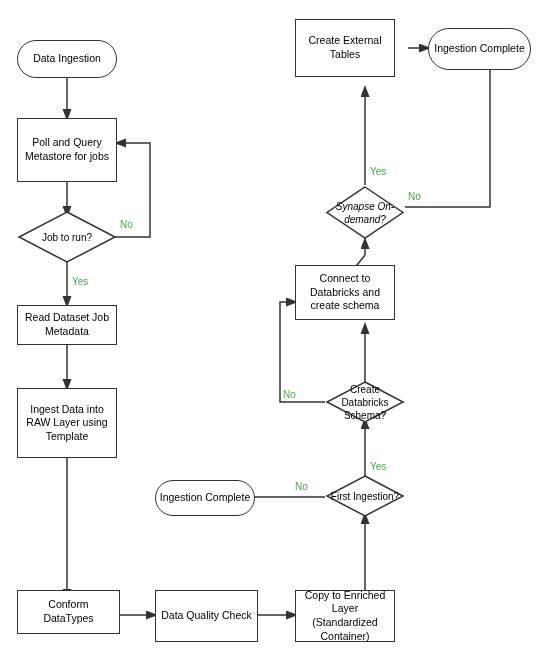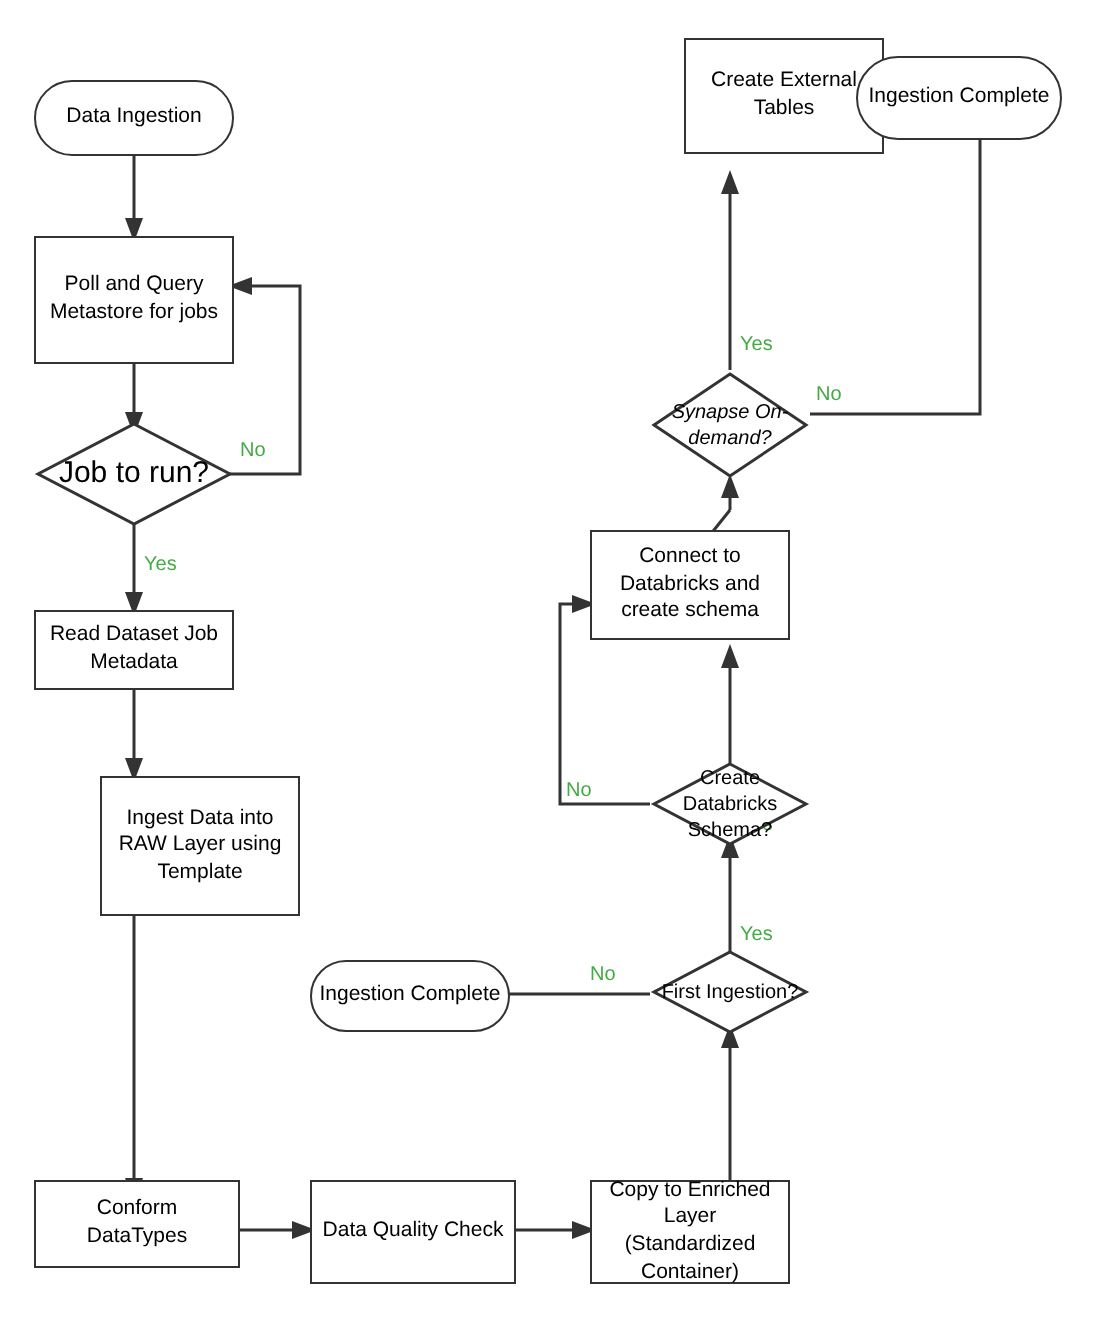--- a/index.html
+++ b/index.html
@@ -44,21 +44,21 @@
     }
     .diamond-wrap {
       position: absolute;
       display: flex;
       align-items: center;
       justify-content: center;
     }
     .diamond-label {
       position: absolute;
       text-align: center;
-      font-size: 15px;
+      font-size: 10px;
       line-height: 1.3;
       z-index: 2;
     }
   </style>
 </head>
 <body>
 
 <div class="flowchart-container">
   <svg xmlns="http://www.w3.org/2000/svg">
     <defs>
@@ -125,21 +125,21 @@
 
   <div class="diamond-wrap" style="left:17px; top:210px; width:100px; height:54px;">
     <svg width="100" height="54" style="position:absolute; top:0; left:0;">
       <polygon points="50,2 98,27 50,52 2,27" fill="white" stroke="#333" stroke-width="1.5"></polygon>
     </svg>
     <div class="diamond-label">Job to run?</div>
   </div>
 
   <div class="shape rect" style="left:17px; top:305px; width:100px; height:40px; padding:4px;">Read Dataset Job Metadata</div>
 
-  <div class="shape rect" style="left:17px; top:388px; width:100px; height:70px; padding:4px;margin-left:33px;">Ingest Data into RAW Layer using Template</div>
+  <div class="shape rect" style="left:17px; top:388px; width:100px; height:70px; padding:4px;">Ingest Data into RAW Layer using Template</div>
 
   <div class="shape rect" style="left:17px; top:590px; width:103px; height:44px; padding:4px;">Conform DataTypes</div>
 
   <div class="shape rect" style="left:155px; top:590px; width:103px; height:52px; padding:4px;">Data Quality Check</div>
 
   <div class="shape rect" style="left:295px; top:590px; width:100px; height:52px; padding:4px;">Copy to Enriched Layer (Standardized Container)</div>
 
   <div class="diamond-wrap" style="left:325px; top:474px; width:80px; height:44px;">
     <svg width="80" height="44" style="position:absolute; top:0; left:0;">
       <polygon points="40,2 78,22 40,42 2,22" fill="white" stroke="#333" stroke-width="1.5"></polygon>
@@ -158,17 +158,17 @@
 
   <div class="shape rect" style="left:295px; top:265px; width:100px; height:55px; padding:4px;">Connect to Databricks and create schema</div>
 
   <div class="diamond-wrap" style="left:325px; top:185px; width:80px; height:55px;">
     <svg width="80" height="55" style="position:absolute; top:0; left:0;">
       <polygon points="40,2 78,27.5 40,53 2,27.5" fill="white" stroke="#333" stroke-width="1.5"></polygon>
     </svg>
     <div class="diamond-label" style="font-size:10px;font-style:italic;">Synapse On-demand?</div>
   </div>
 
-  <div class="shape rect" style="left:295px; top:19px; width:100px; height:58px; padding:4px;margin-left:47px;">Create External Tables</div>
+  <div class="shape rect" style="left:295px; top:19px; width:100px; height:58px; padding:4px;">Create External Tables</div>
 
   <div class="shape rounded" style="left:428px; top:28px; width:103px; height:42px; padding:3px;">Ingestion Complete</div>
 
 </div>
 
 </body></html>

